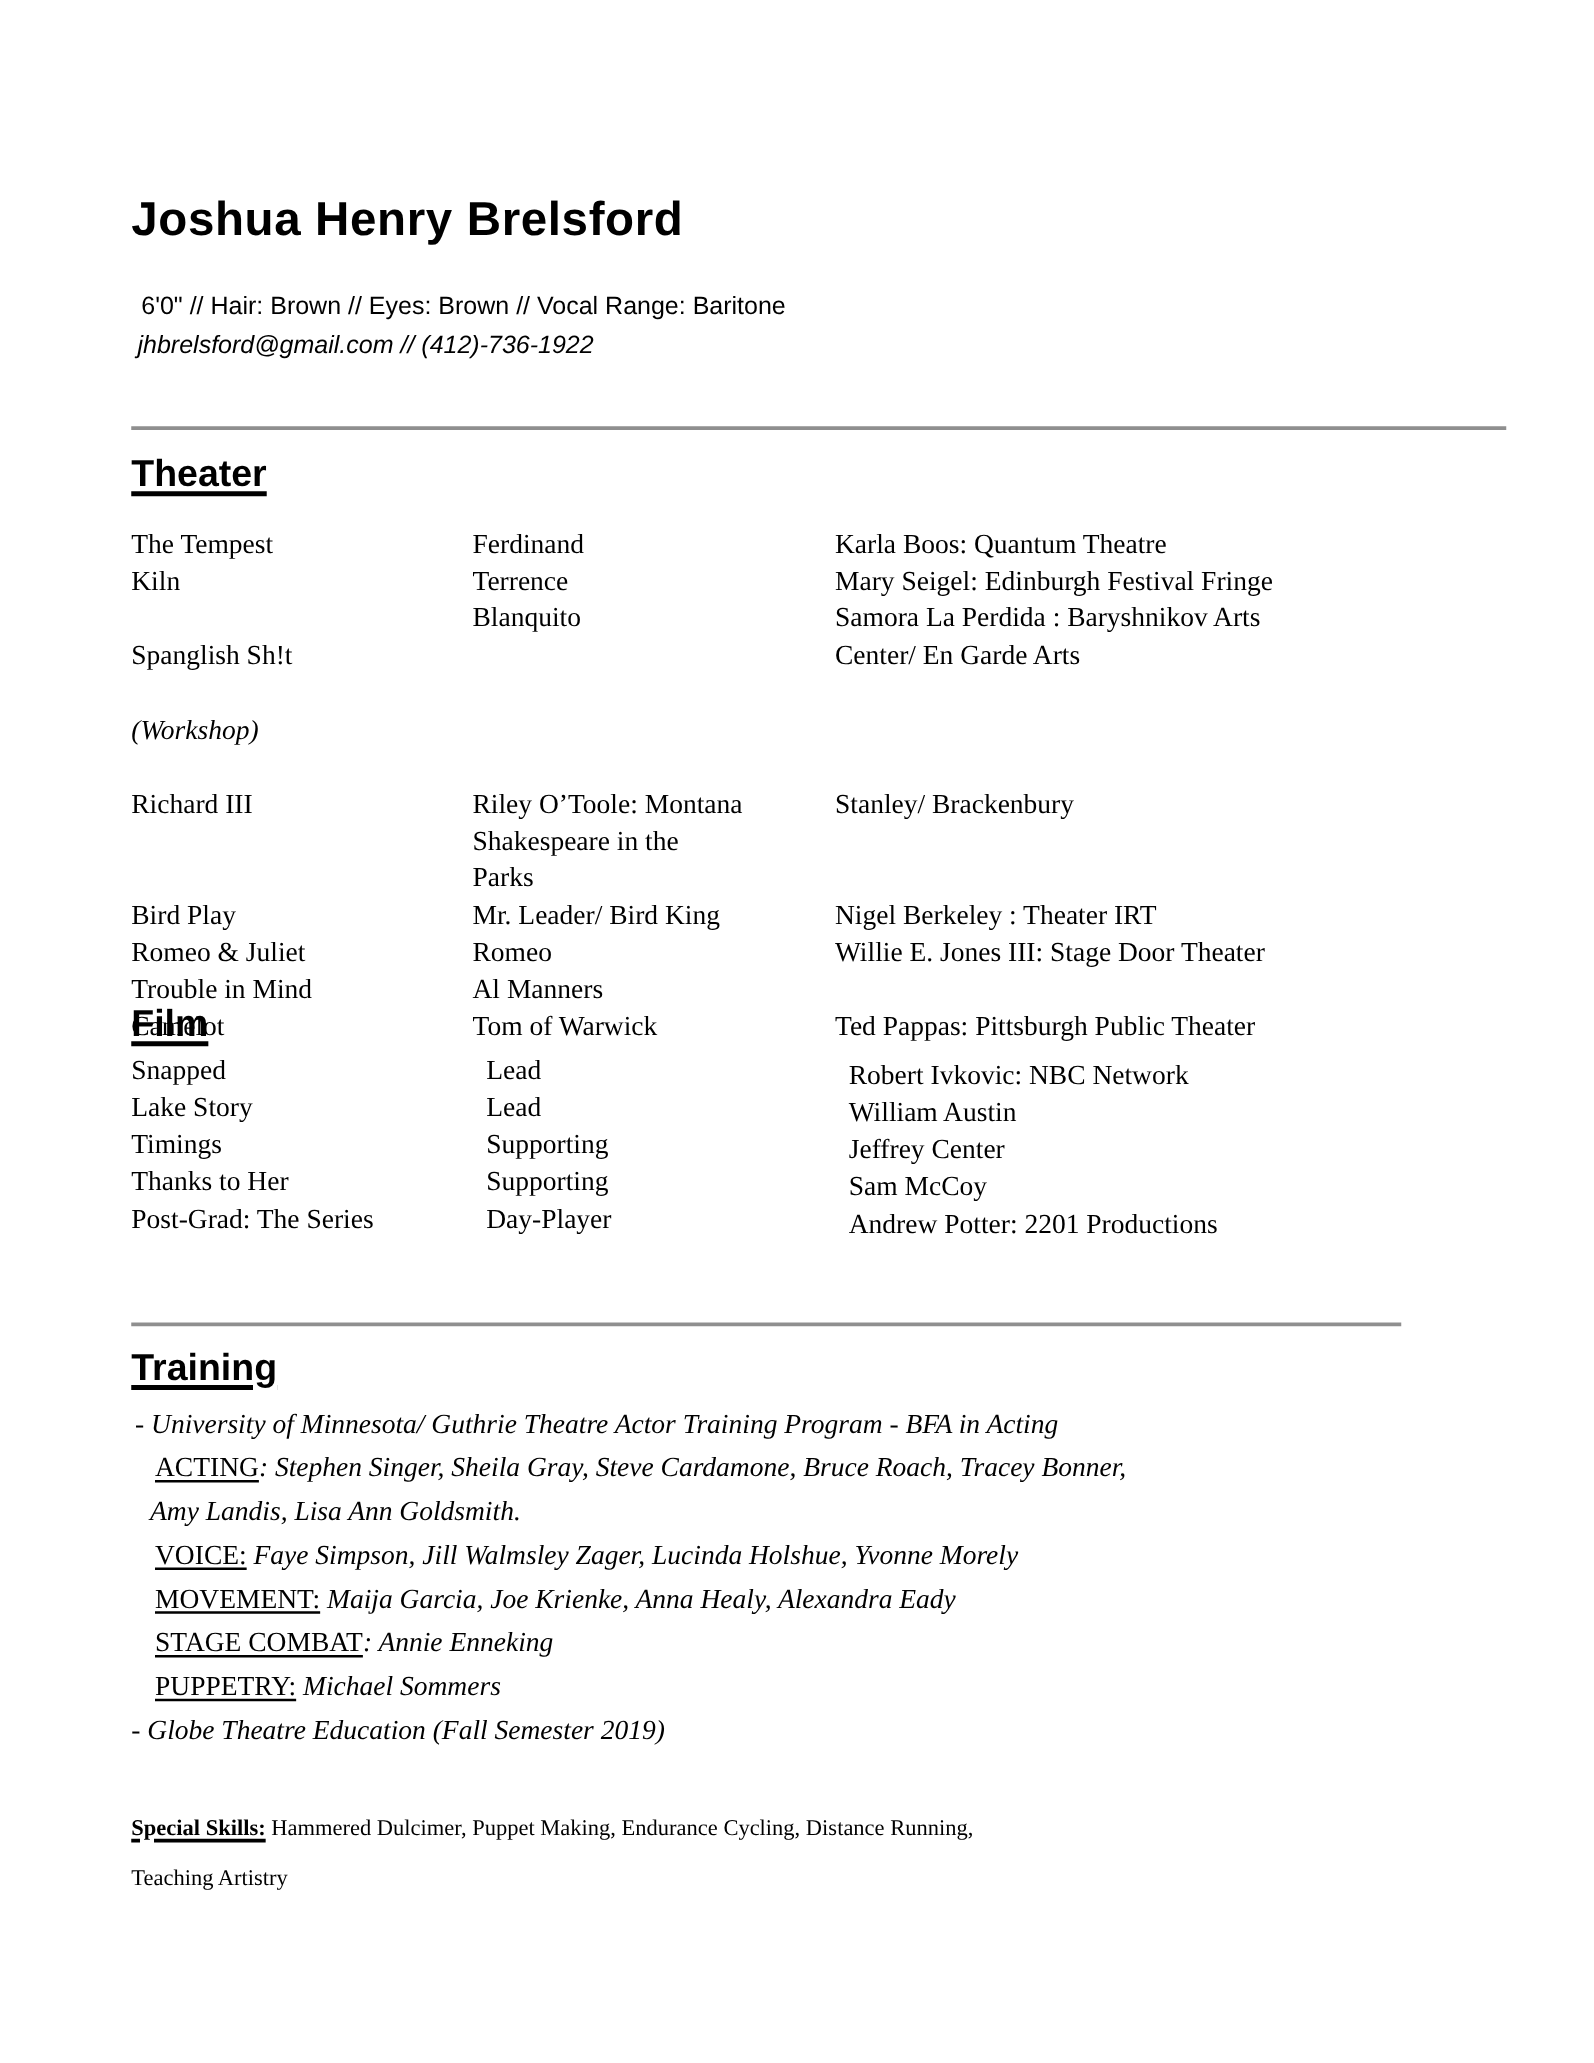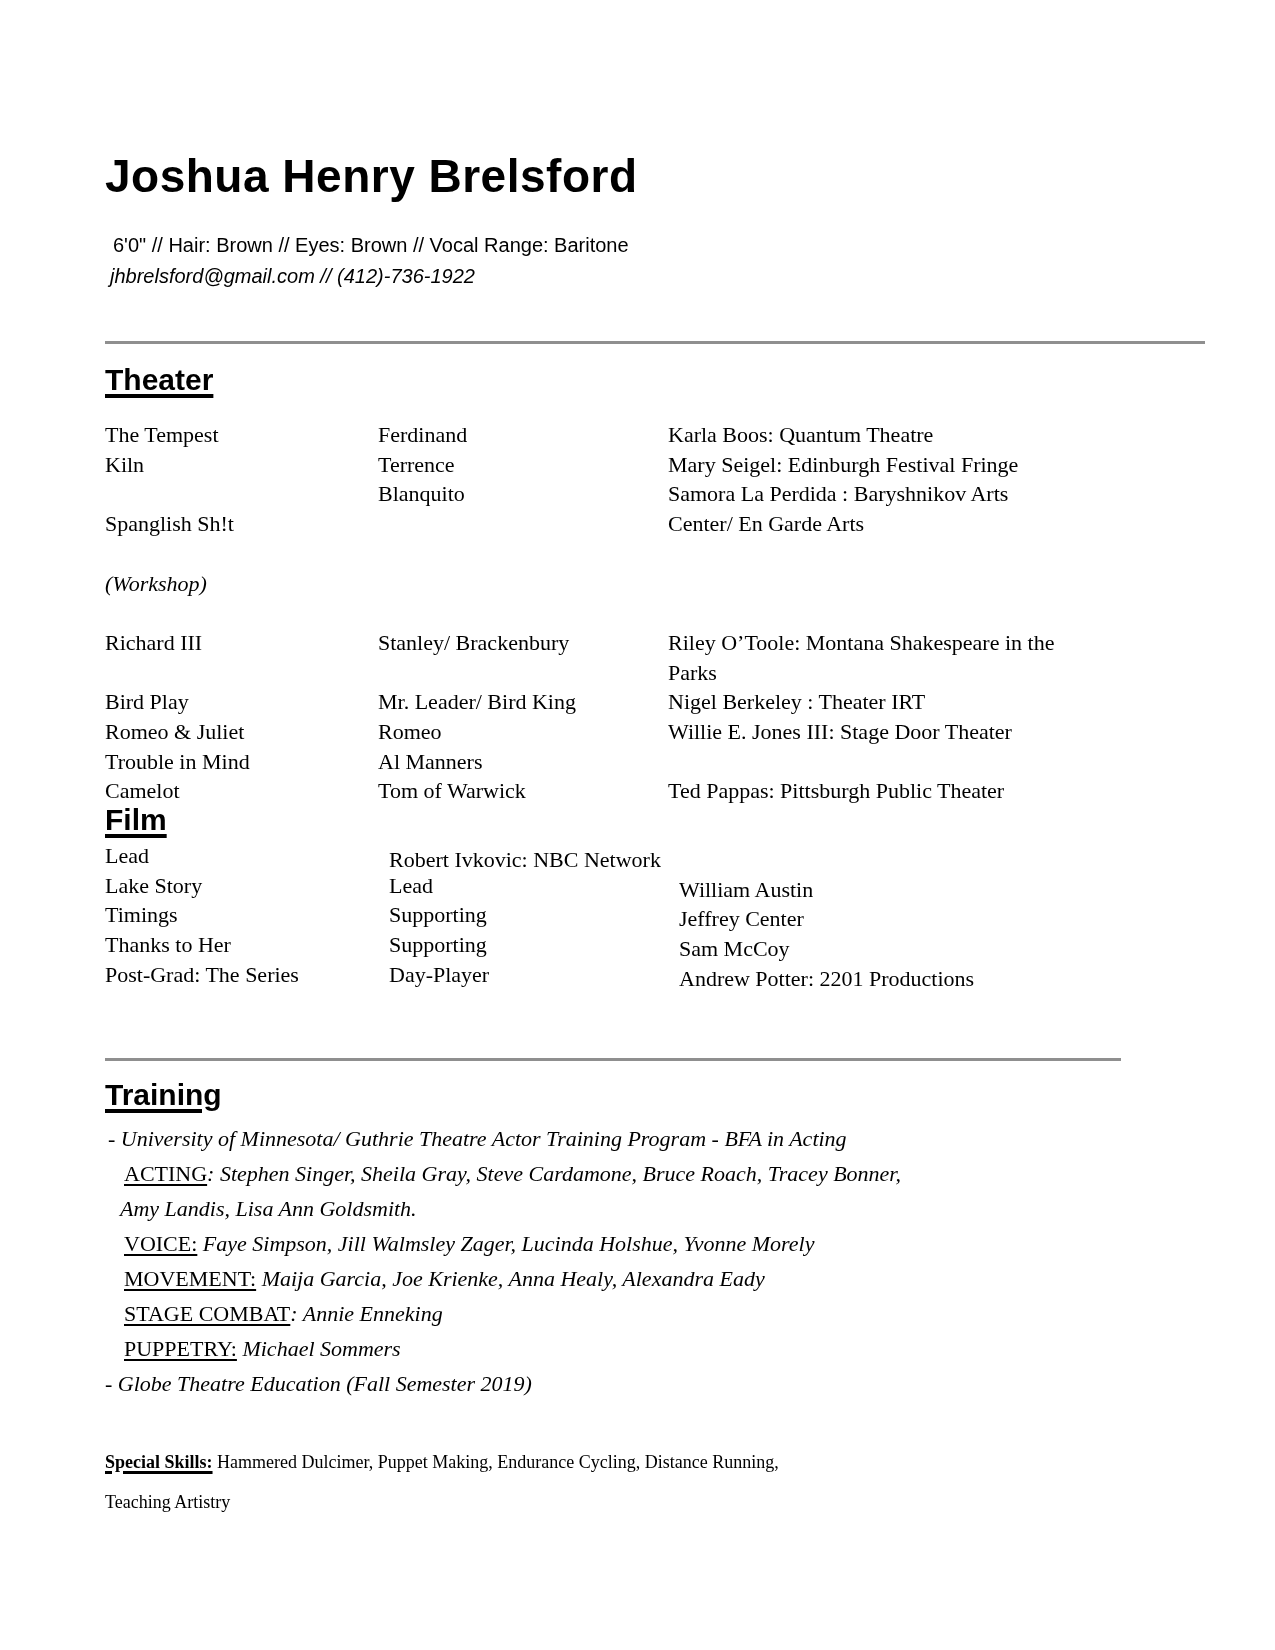--- a/index.html
+++ b/index.html
@@ -9,21 +9,21 @@
     height: 1650px;
     margin: 0 auto;
     background: #ffffff;
     color: #000;
     overflow: hidden;
     font-family: "Liberation Serif", serif;
   }
 
   
   .header { position: absolute; left: 105px; top: 150px; font-family: "Liberation Sans", sans-serif; }
-  .name { font-size: 46px; font-weight: bold; line-height: 52px; letter-spacing: 0.5px; white-space: nowrap; }
+  .name { font-size: 38px; font-weight: bold; line-height: 52px; letter-spacing: 0.5px; white-space: nowrap; }
   .stats { margin-top: 30px; padding-left: 8px; font-size: 20px; line-height: 26px; white-space: nowrap; }
   .contact { margin-top: 5px; padding-left: 5px; font-size: 20px; line-height: 26px; font-style: italic; white-space: nowrap; }
 
   
   .rule { position: absolute; height: 3px; background: #8f8f8f; }
   .rule-1 { left: 105px; top: 341px; width: 1100px; }
   .rule-2 { left: 105px; top: 1058px; width: 1016px; }
 
   
   .section-heading {
@@ -94,23 +94,23 @@
       <div class="cell show">
         <div>Spanglish Sh!t</div>
         <div class="note">(Workshop)</div>
       </div>
       <div class="cell role">Blanquito</div>
       <div class="cell credit">Samora La Perdida : Baryshnikov Arts
 Center/ En Garde Arts</div>
     </div>
     <div class="trow">
       <div class="cell show">Richard III</div>
-      <div class="cell role">Stanley/ Brackenbury</div>
       <div class="cell credit">Riley O’Toole: Montana Shakespeare in the
 Parks</div>
+      <div class="cell role">Stanley/ Brackenbury</div>
     </div>
     <div class="trow">
       <div class="cell show">Bird Play</div>
       <div class="cell role">Mr. Leader/ Bird King</div>
       <div class="cell credit">Nigel Berkeley : Theater IRT</div>
     </div>
     <div class="trow">
       <div class="cell show">Romeo &amp; Juliet</div>
       <div class="cell role">Romeo</div>
       <div class="cell credit">Willie E. Jones III: Stage Door Theater</div>
@@ -122,20 +122,21 @@
     <div class="trow">
       <div class="cell show">Camelot</div>
       <div class="cell role">Tom of Warwick</div>
       <div class="cell credit">Ted Pappas: Pittsburgh Public Theater</div>
     </div>
   </div>
 
   <div class="section-heading h-film">Film</div>
   <div class="credits credits-film">
     <div class="trow">
+      <div class="cell show">Snapped</div>
       <div class="cell role">Lead</div>
       <div class="cell credit">Robert Ivkovic: NBC Network</div>
     </div>
     <div class="trow">
       <div class="cell show">Lake Story</div>
       <div class="cell role">Lead</div>
       <div class="cell credit">William Austin</div>
     </div>
     <div class="trow">
       <div class="cell show">Timings</div>

